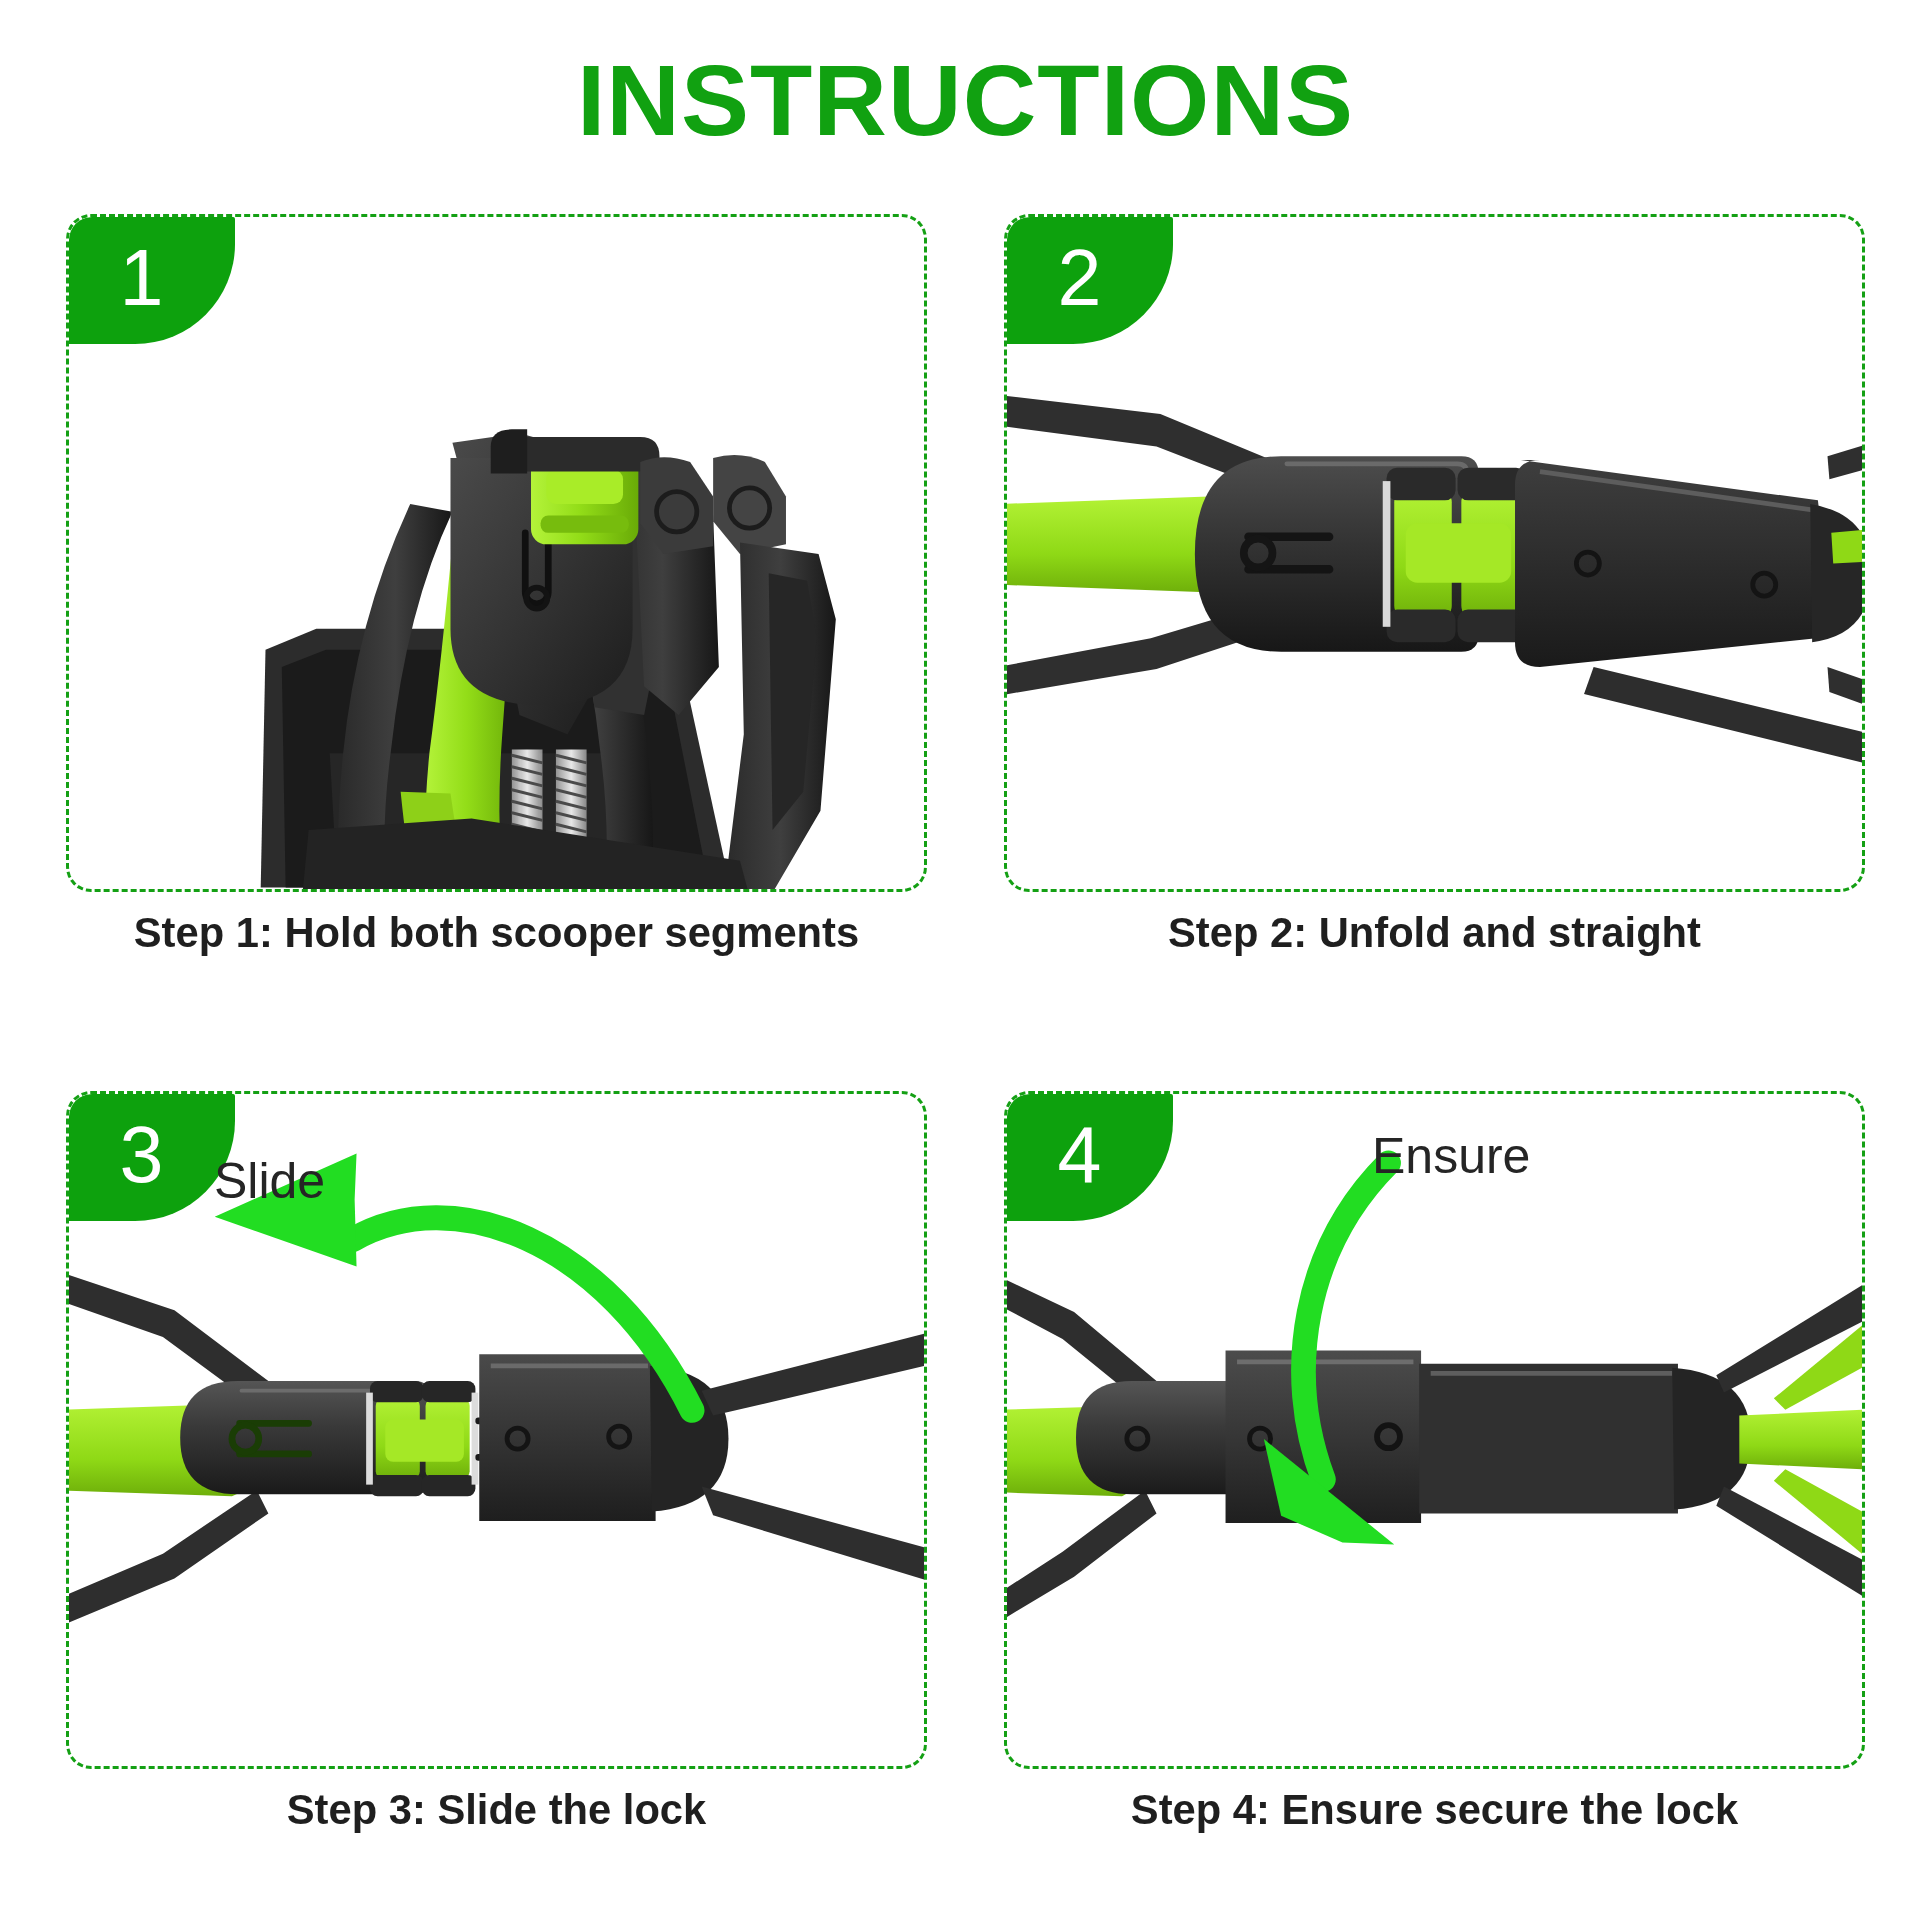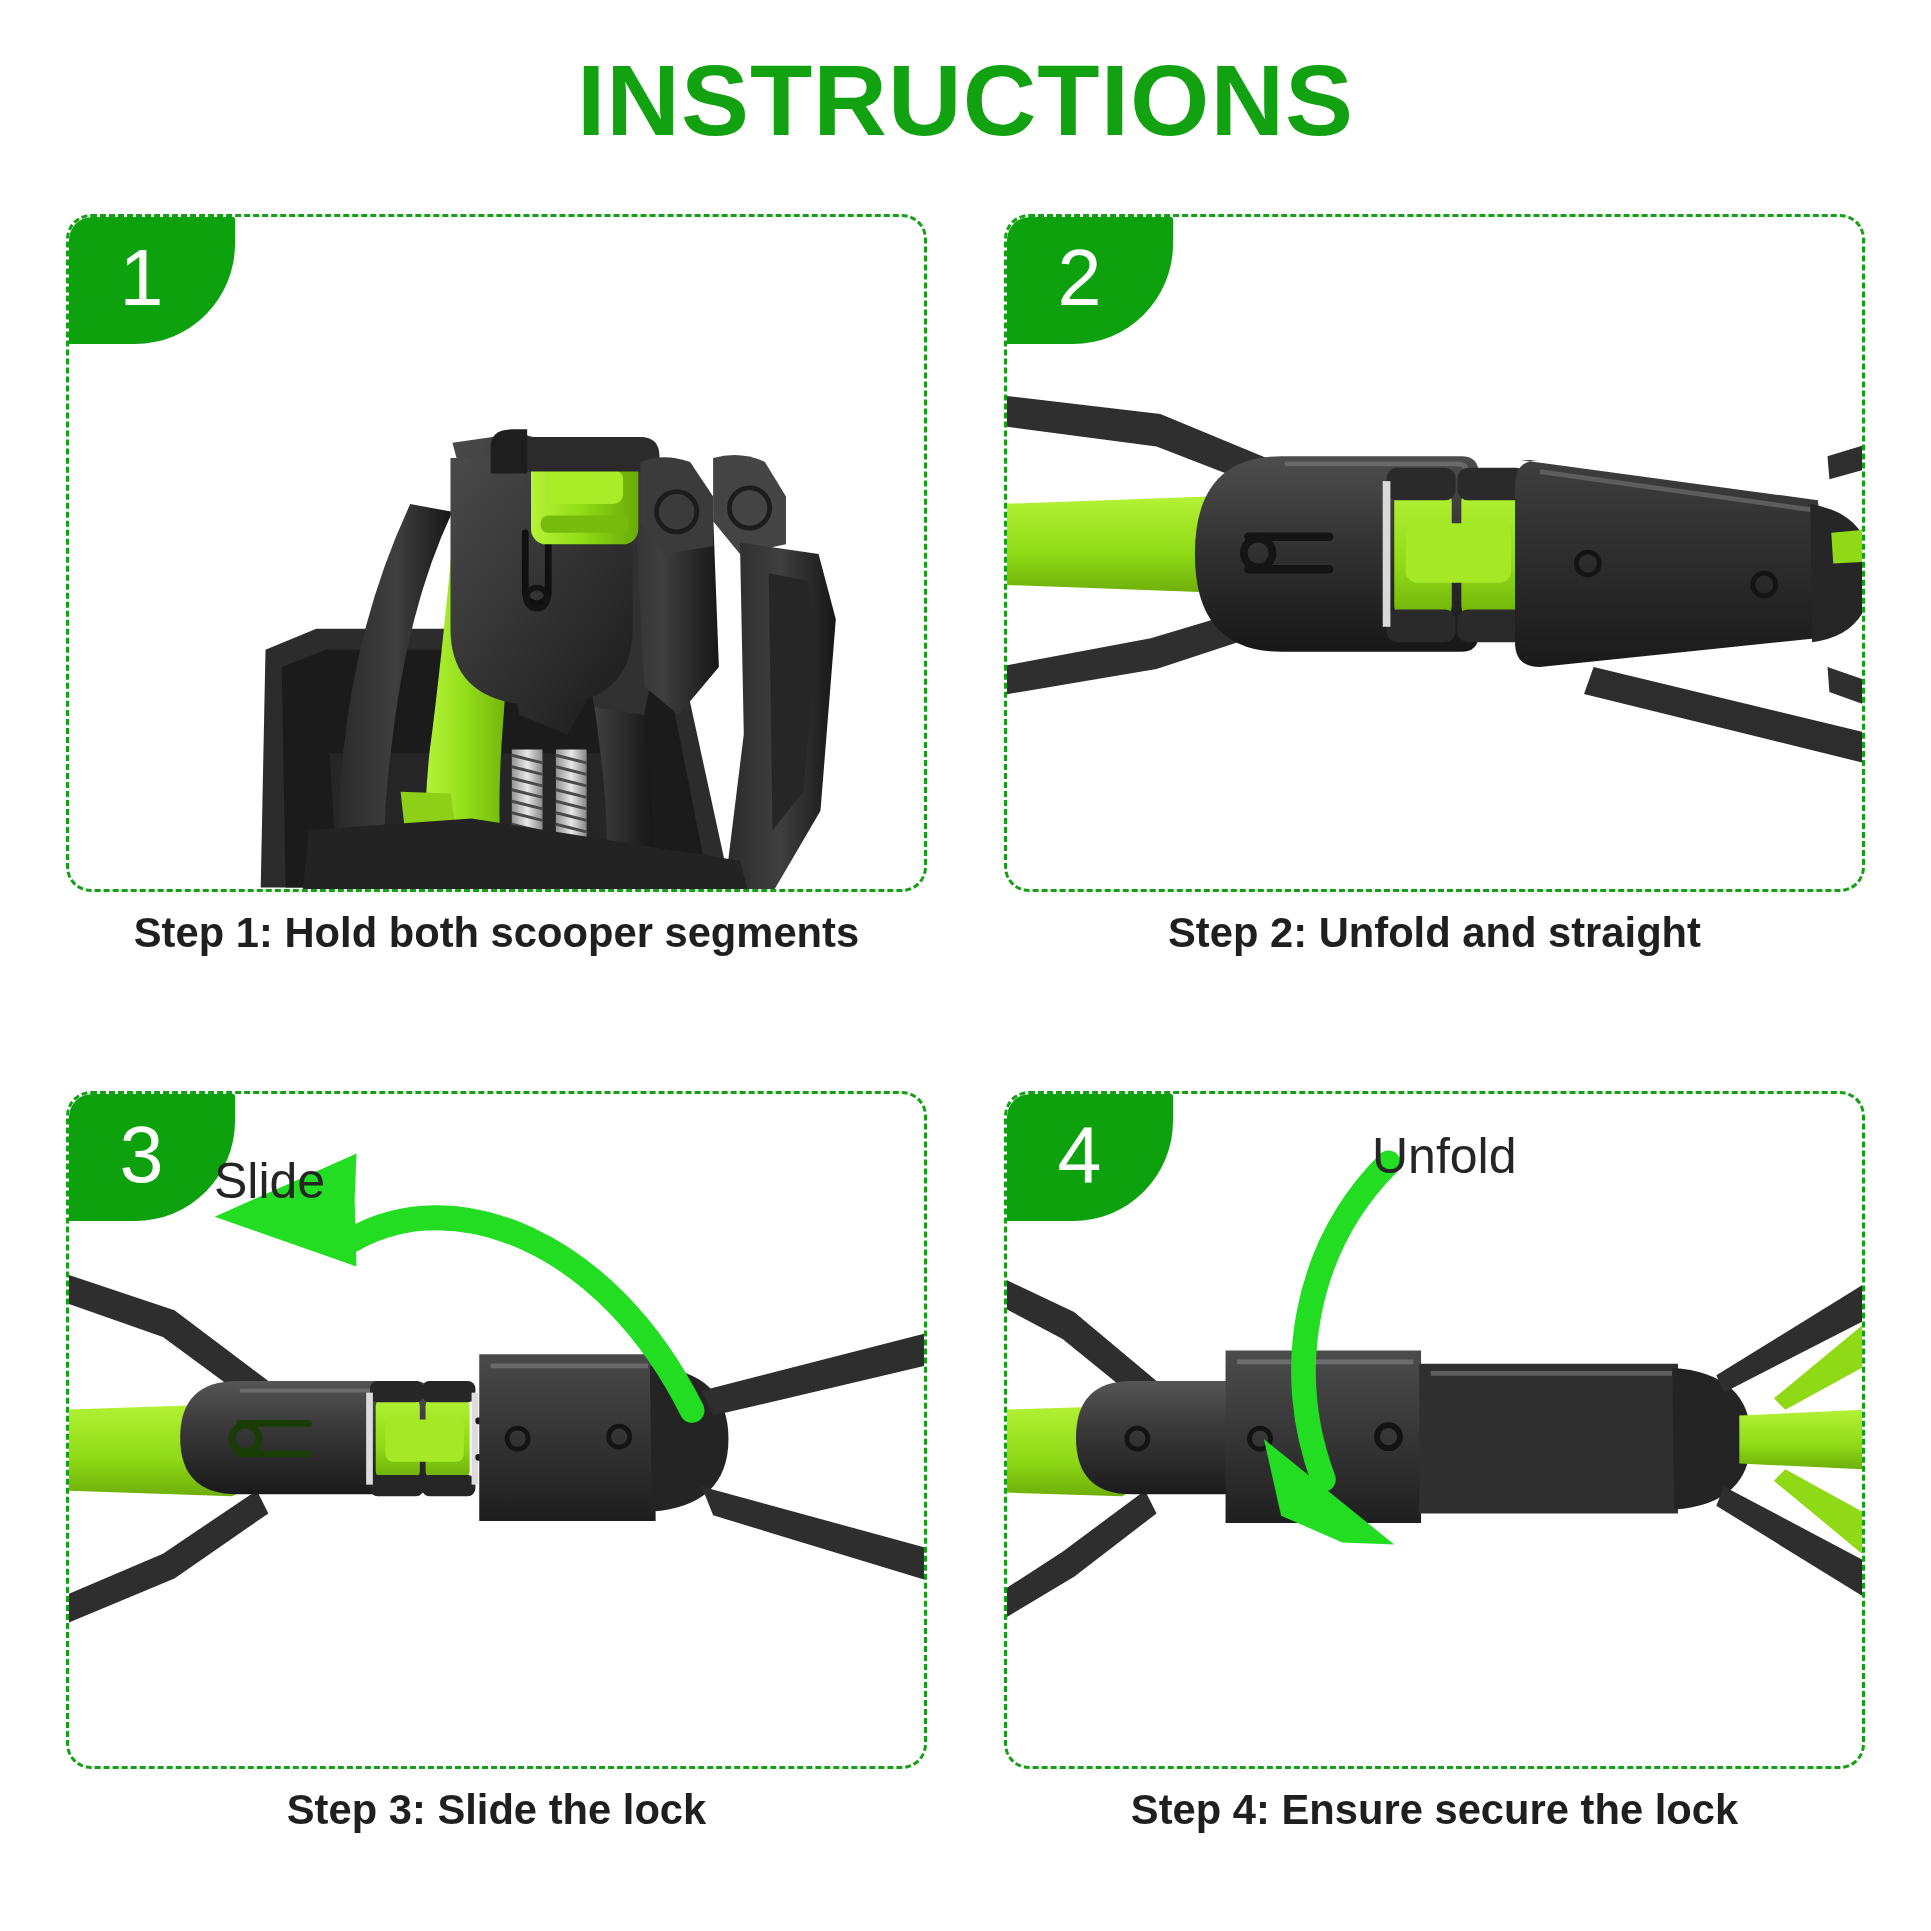--- a/index.html
+++ b/index.html
@@ -385,21 +385,21 @@
       </div>
 
       <div class="arrowlayer">
         <svg viewBox="0 0 892 702" preserveAspectRatio="none" aria-hidden="true">
 
           <path d="M398 72 C 310 160 288 290 330 402" fill="none" stroke="#22DD22" stroke-width="26" stroke-linecap="round"></path>
           <path d="M268 360 L404 470 L350 468 L286 440 Z" fill="#22DD22"></path>
         </svg>
       </div>
 
-      <div class="anno locked">Unfold</div>
+      <div class="anno locked">Ensure</div>
 
       <div class="badge">
         <span>4</span>
       </div>
     </div>
     <div class="caption">Step 4: Ensure secure the lock</div>
   </div>
 
 </div>
 

